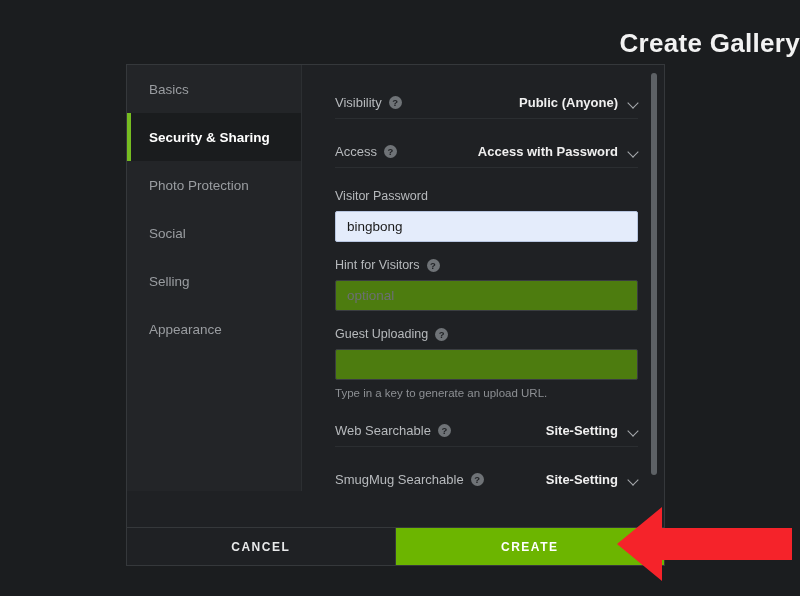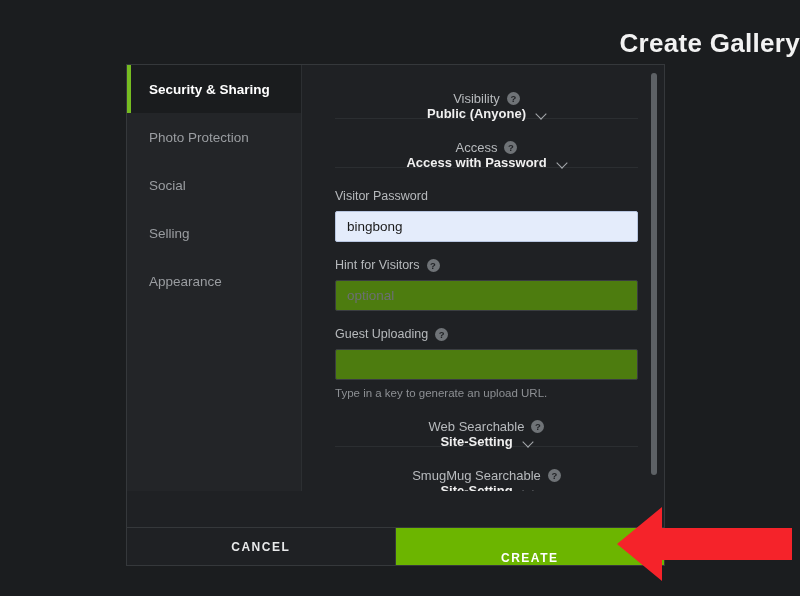--- a/index.html
+++ b/index.html
@@ -104,21 +104,20 @@
 
   
   .row-select {
     display: flex;
     align-items: center;
     justify-content: space-between;
     height: 28px;
     border-bottom: 1px solid #2b2e31;
     padding-bottom: 4px;
     margin-bottom: 21px;
-    flex-direction: column;
   }
 
   .row-label {
     font-size: 13px;
     color: #b7babd;
     display: flex;
     align-items: center;
     gap: 7px;
     white-space: nowrap;
   }
@@ -262,21 +261,20 @@
 
   #cancel-button {
     background: #1f2124;
     color: #e9eaeb;
     border-right: 1px solid #35383b;
   }
 
   #create-button {
     background: #6cb500;
     color: #ffffff;
-    align-items: flex-end;
   }
 
   
   #red-arrow {
     position: absolute;
     left: 617px;
     top: 507px;
     width: 175px;
     height: 74px;
     pointer-events: none;
@@ -285,20 +283,23 @@
 </head>
 <body>
 
 <div id="page-title">Create Gallery</div>
 
 <div id="dialog">
 
   <div id="dialog-body">
 
     <nav id="sidebar">
+      <div class="nav-item">
+        <span>Basics</span>
+      </div>
       <div class="nav-item active">
         <span>Security &amp; Sharing</span>
       </div>
       <div class="nav-item">
         <span>Photo Protection</span>
       </div>
       <div class="nav-item">
         <span>Social</span>
       </div>
       <div class="nav-item">

